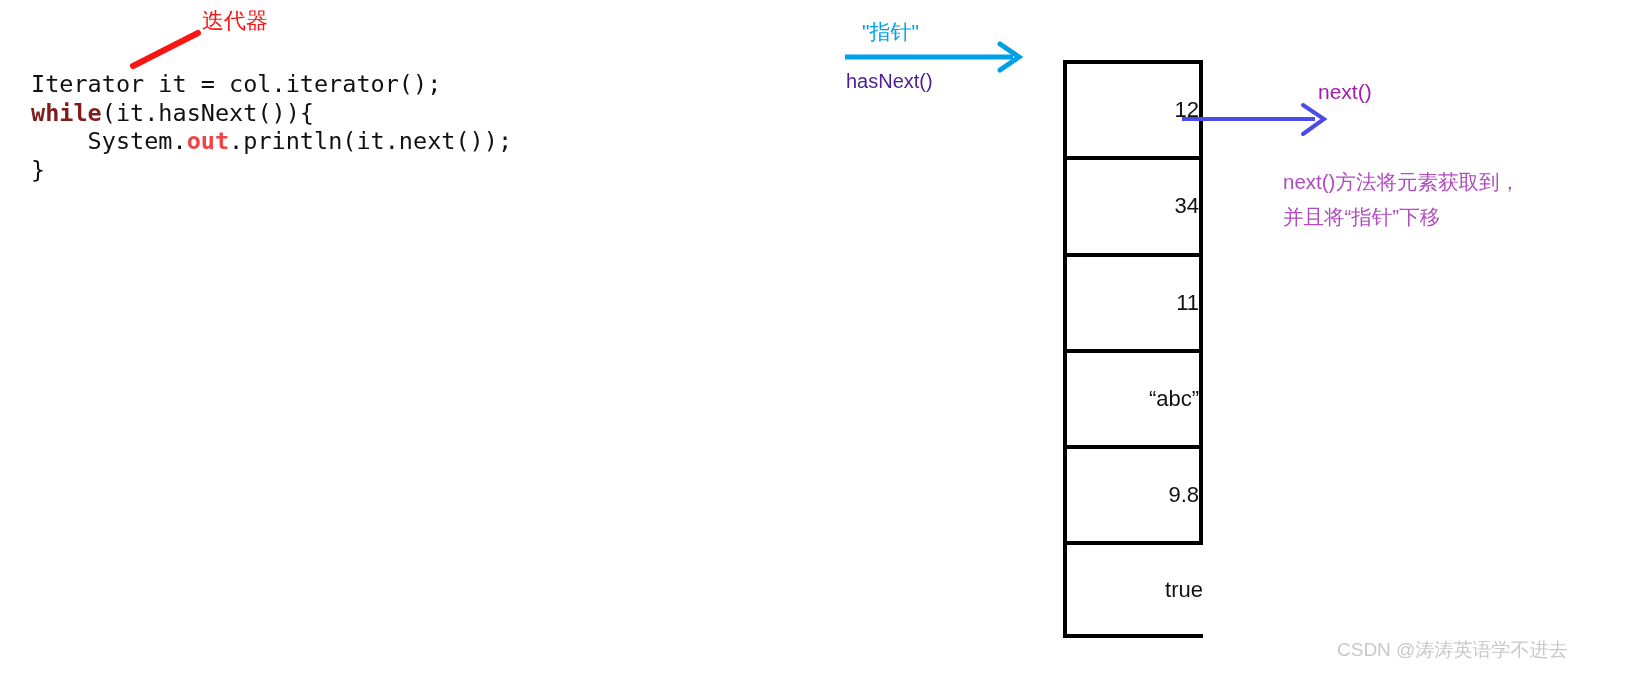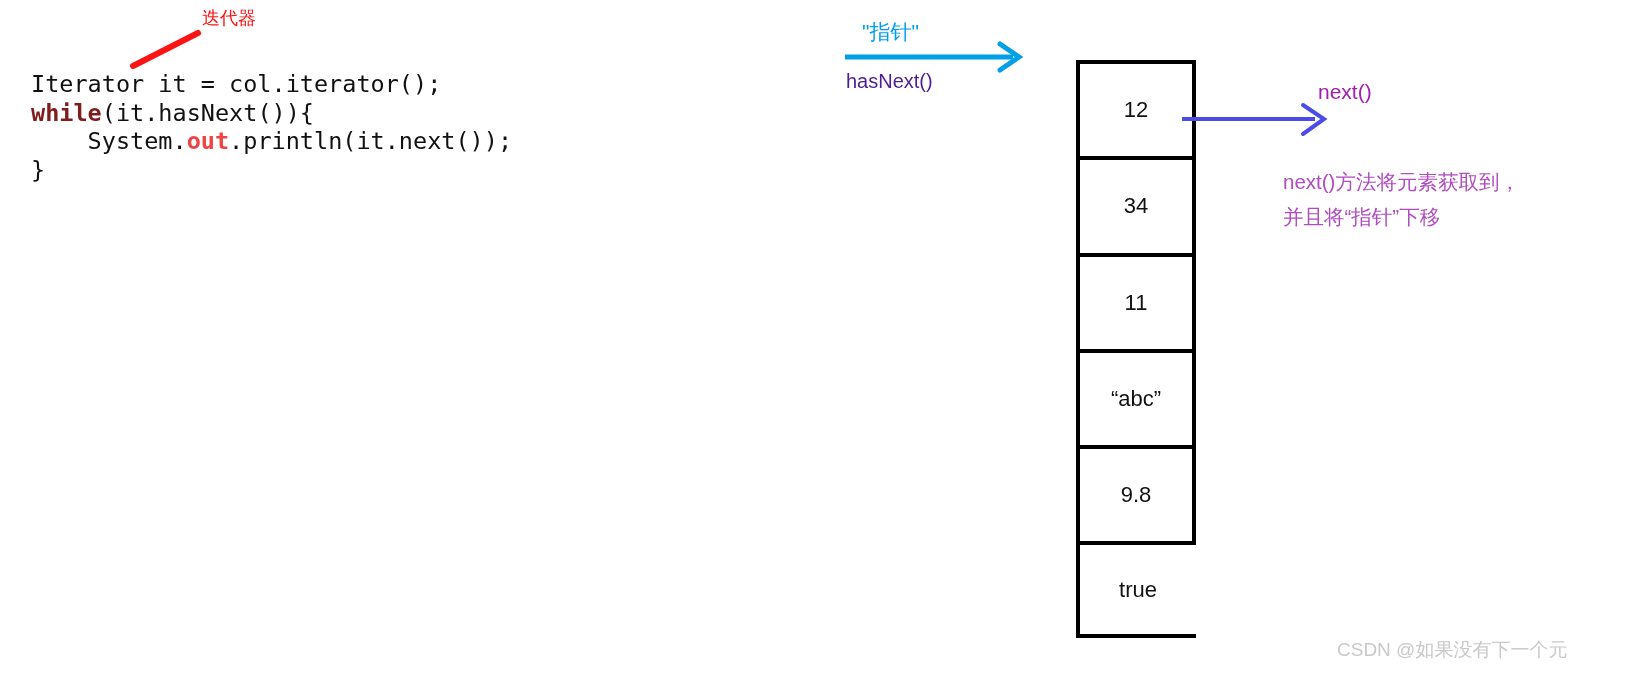--- a/index.html
+++ b/index.html
@@ -35,21 +35,21 @@
   #code-block .field {
     color: #ef4444;
     font-weight: bold;
   }
 
   
   #red-label {
     position: absolute;
     left: 202px;
     top: 6px;
-    font-size: 18px;
+    font-size: 22px;
     color: #fb1414;
     white-space: nowrap;
   }
 
   
   #blue-note {
     position: absolute;
     left: 616px;
     top: 143px;
     width: 215px;
@@ -103,29 +103,28 @@
   #element-column {
     position: absolute;
     left: 1063px;
     top: 60px;
     width: 124px;
     height: 578px;
   }
   .cell {
     position: relative;
     box-sizing: border-box;
-    width: 120px;
+    width: 140px;
     height: 96.3px;
     border-left: 4px solid #000000;
     border-right: 4px solid #000000;
     border-top: 4px solid #000000;
     display: flex;
     align-items: center;
-    justify-content: center;
-    margin-left: 13px;
+    justify-content: flex-end;
   }
   .cell .cell-text {
     font-size: 22px;
     color: #111111;
     line-height: 1;
   }
   .cell.last {
     border-right: none;
     border-bottom: 4px solid #000000;
   }
@@ -195,15 +194,15 @@
 
     <line x1="133" y1="66" x2="198" y2="33" stroke="#fb1414" stroke-width="6" stroke-linecap="round"></line>
 
     <line x1="845" y1="57" x2="1013" y2="57" stroke="#00a0e9" stroke-width="5" stroke-linecap="butt"></line>
     <polyline points="1000,44 1019,57 1000,70" fill="none" stroke="#00a0e9" stroke-width="5" stroke-linecap="round" stroke-linejoin="miter"></polyline>
 
     <line x1="1182" y1="119" x2="1315" y2="119" stroke="#4b4be8" stroke-width="4" stroke-linecap="butt"></line>
     <polyline points="1303,105 1324,119 1303,134" fill="none" stroke="#4b4be8" stroke-width="4" stroke-linecap="round" stroke-linejoin="miter"></polyline>
   </svg>
 
-  <div id="watermark">CSDN @如果没有下一个元</div>
+  <div id="watermark">CSDN @涛涛英语学不进去</div>
 
 </div>
 
 </body></html>

